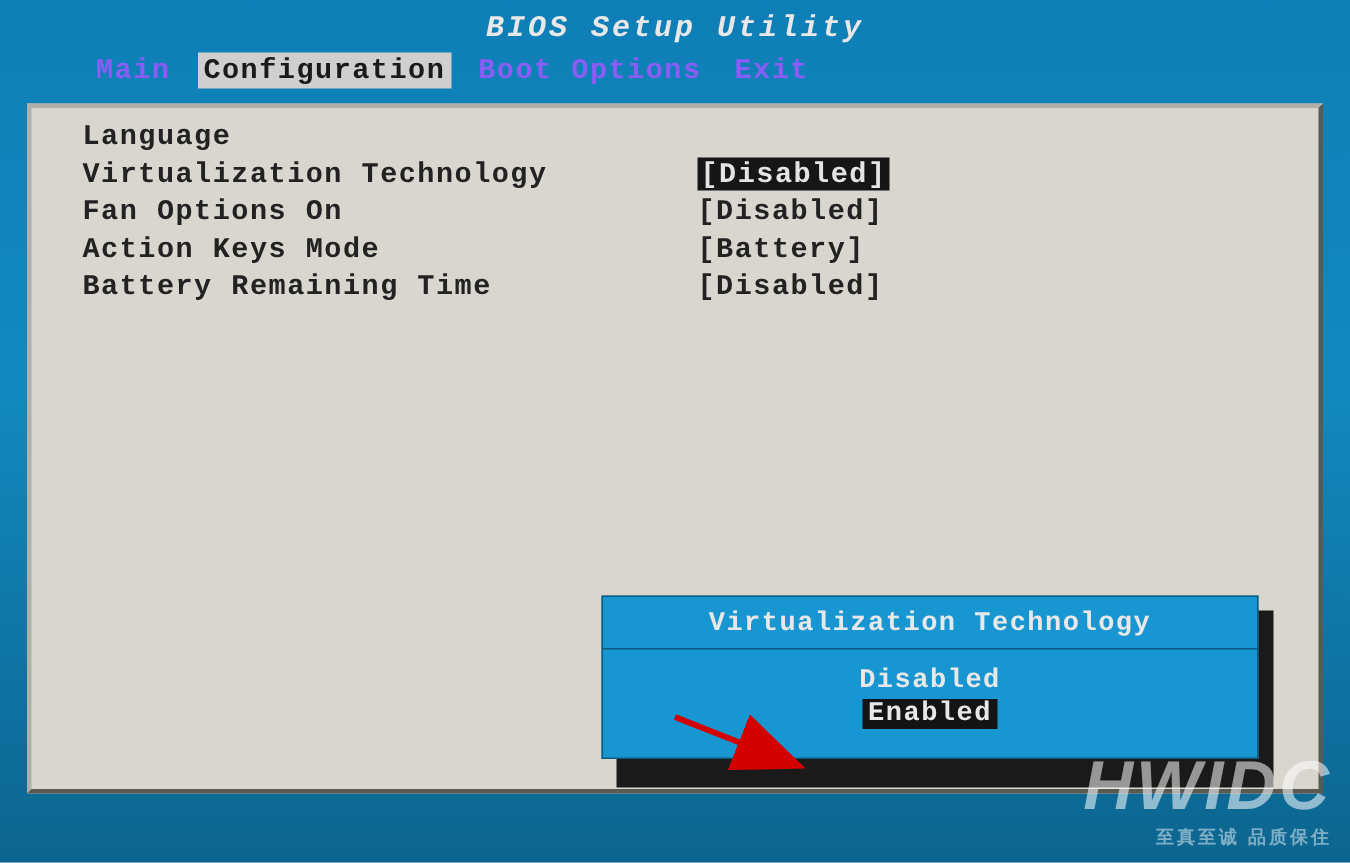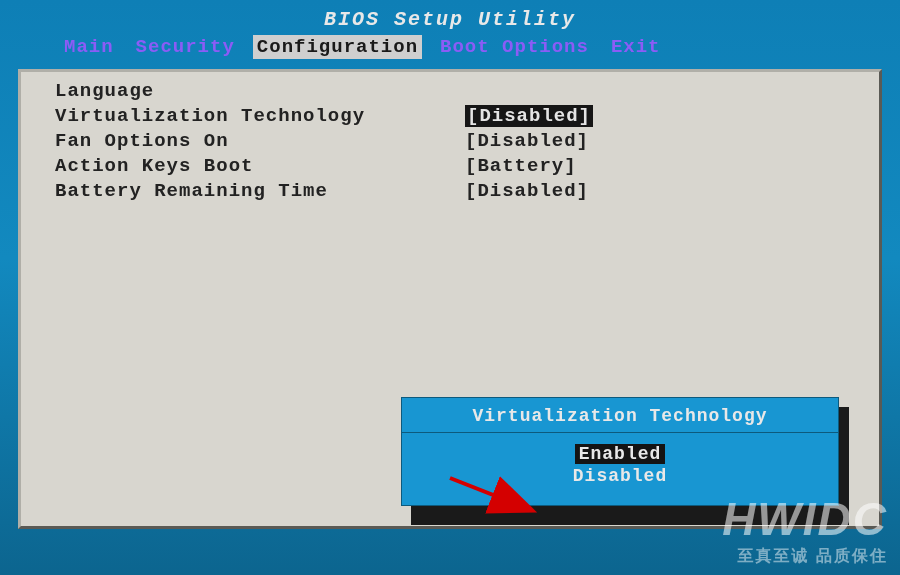--- a/index.html
+++ b/index.html
@@ -122,54 +122,53 @@
       margin-left: 26px;
     }
     .watermark .big {
       font-size: 46px;
       font-weight: bold;
       font-style: italic;
       letter-spacing: 2px;
       font-family: Arial, sans-serif;
     }
     .watermark .small {
-      font-size: 16px;
+      font-size: 12px;
       font-family: sans-serif;
       letter-spacing: 2px;
       opacity: 0.85;
     }
   </style>
 </head>
 <body>
 
 <div class="title">BIOS Setup Utility</div>
 
 <div class="menubar" id="menubar">
     <span>Main</span>
-    <span>Security</span>
     <span class="active">Configuration</span>
     <span>Boot Options</span>
     <span>Exit</span>
   </div>
 
 <div class="panel">
   <div class="settings" id="settings">
       <div class="row">
         <span class="label">Language</span>
       </div>
       <div class="row selected">
         <span class="label">Virtualization Technology</span>
         <span class="value">[Disabled]</span>
       </div>
       <div class="row">
         <span class="label">Fan Options On</span>
         <span class="value">[Disabled]</span>
       </div>
       <div class="row">
-        <span class="label">Action Keys Boot</span>
+        <span class="label">Action Keys Mode</span>
         <span class="value">[Battery]</span>
       </div>
       <div class="row">
         <span class="label">Battery Remaining Time</span>
         <span class="value">[Disabled]</span>
       </div>
     </div>
 
   <svg class="arrow" width="95" height="45">
     <defs>
@@ -178,22 +177,22 @@
       </marker>
     </defs>
     <line x1="4" y1="4" x2="80" y2="34" stroke="#d40000" stroke-width="4" marker-end="url(#ah)"></line>
   </svg>
 
   <div class="popup-wrap">
     <div class="popup-shadow"></div>
     <div class="popup">
       <div class="popup-title">Virtualization Technology</div>
       <div class="popup-options" id="popup-options">
+          <div><span class="popup-option">Disabled</span></div>
           <div><span class="popup-option selected">Enabled</span></div>
-          <div><span class="popup-option">Disabled</span></div>
         </div>
     </div>
   </div>
 </div>
 
 <div class="watermark">
   <div class="big">HWIDC</div>
   <div class="small">至真至诚 品质保住</div>
 </div>
 

